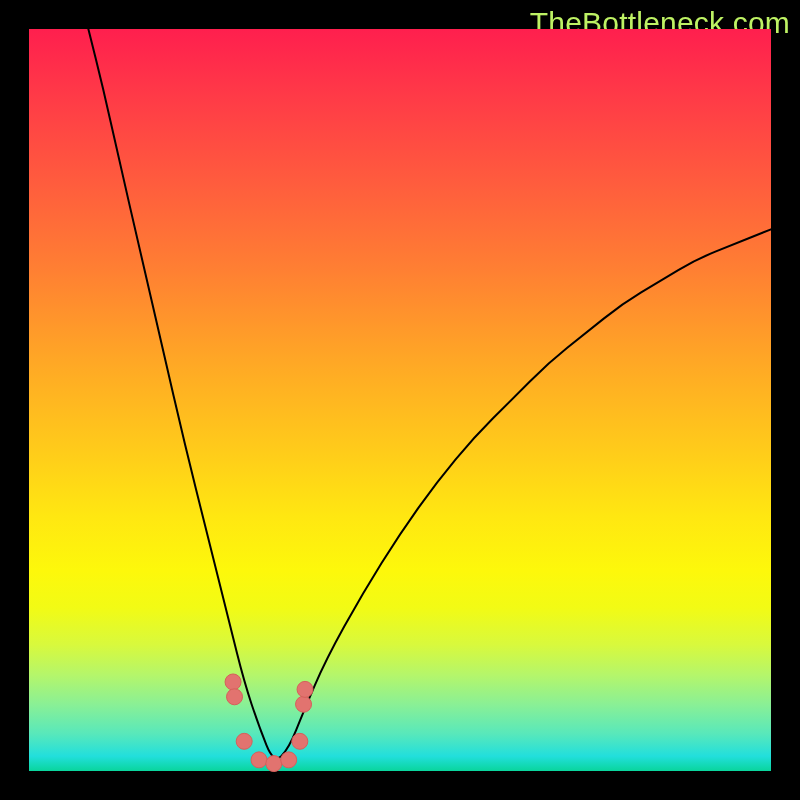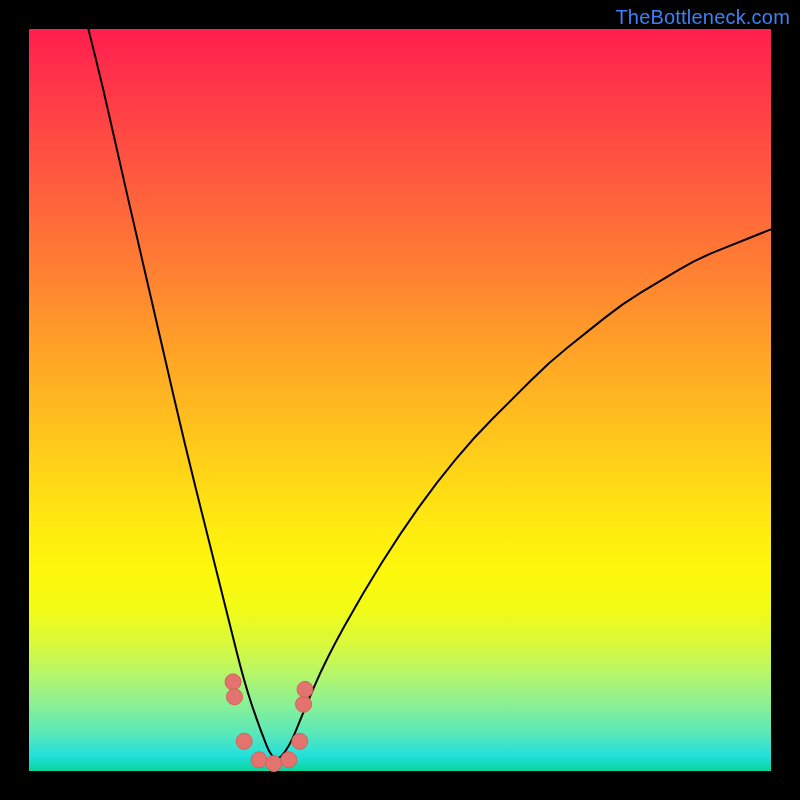--- a/index.html
+++ b/index.html
@@ -40,22 +40,22 @@
       #8af095 91%,
       #58e8bb 95%,
       #22dfdc 98%,
       #09d59c 100%
     );
   }
   .watermark {
     position: absolute;
     top: 6px;
     right: 10px;
-    color: #3b82f6;
-    font-size: 20px;
+    color: #bef264;
+    font-size: 30px;
     font-weight: 500;
     letter-spacing: 0.2px;
     user-select: none;
   }
   svg.curve-layer {
     position: absolute;
     left: 0;
     top: 0;
     width: 742px;
     height: 742px;

